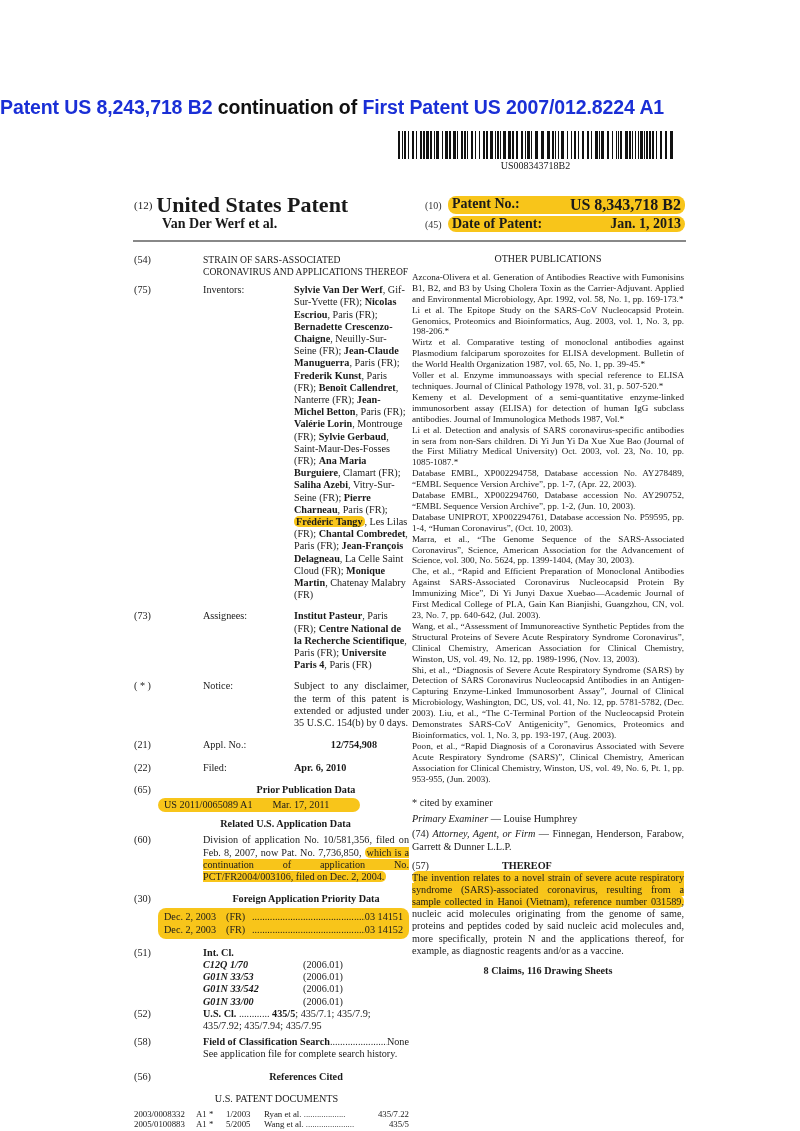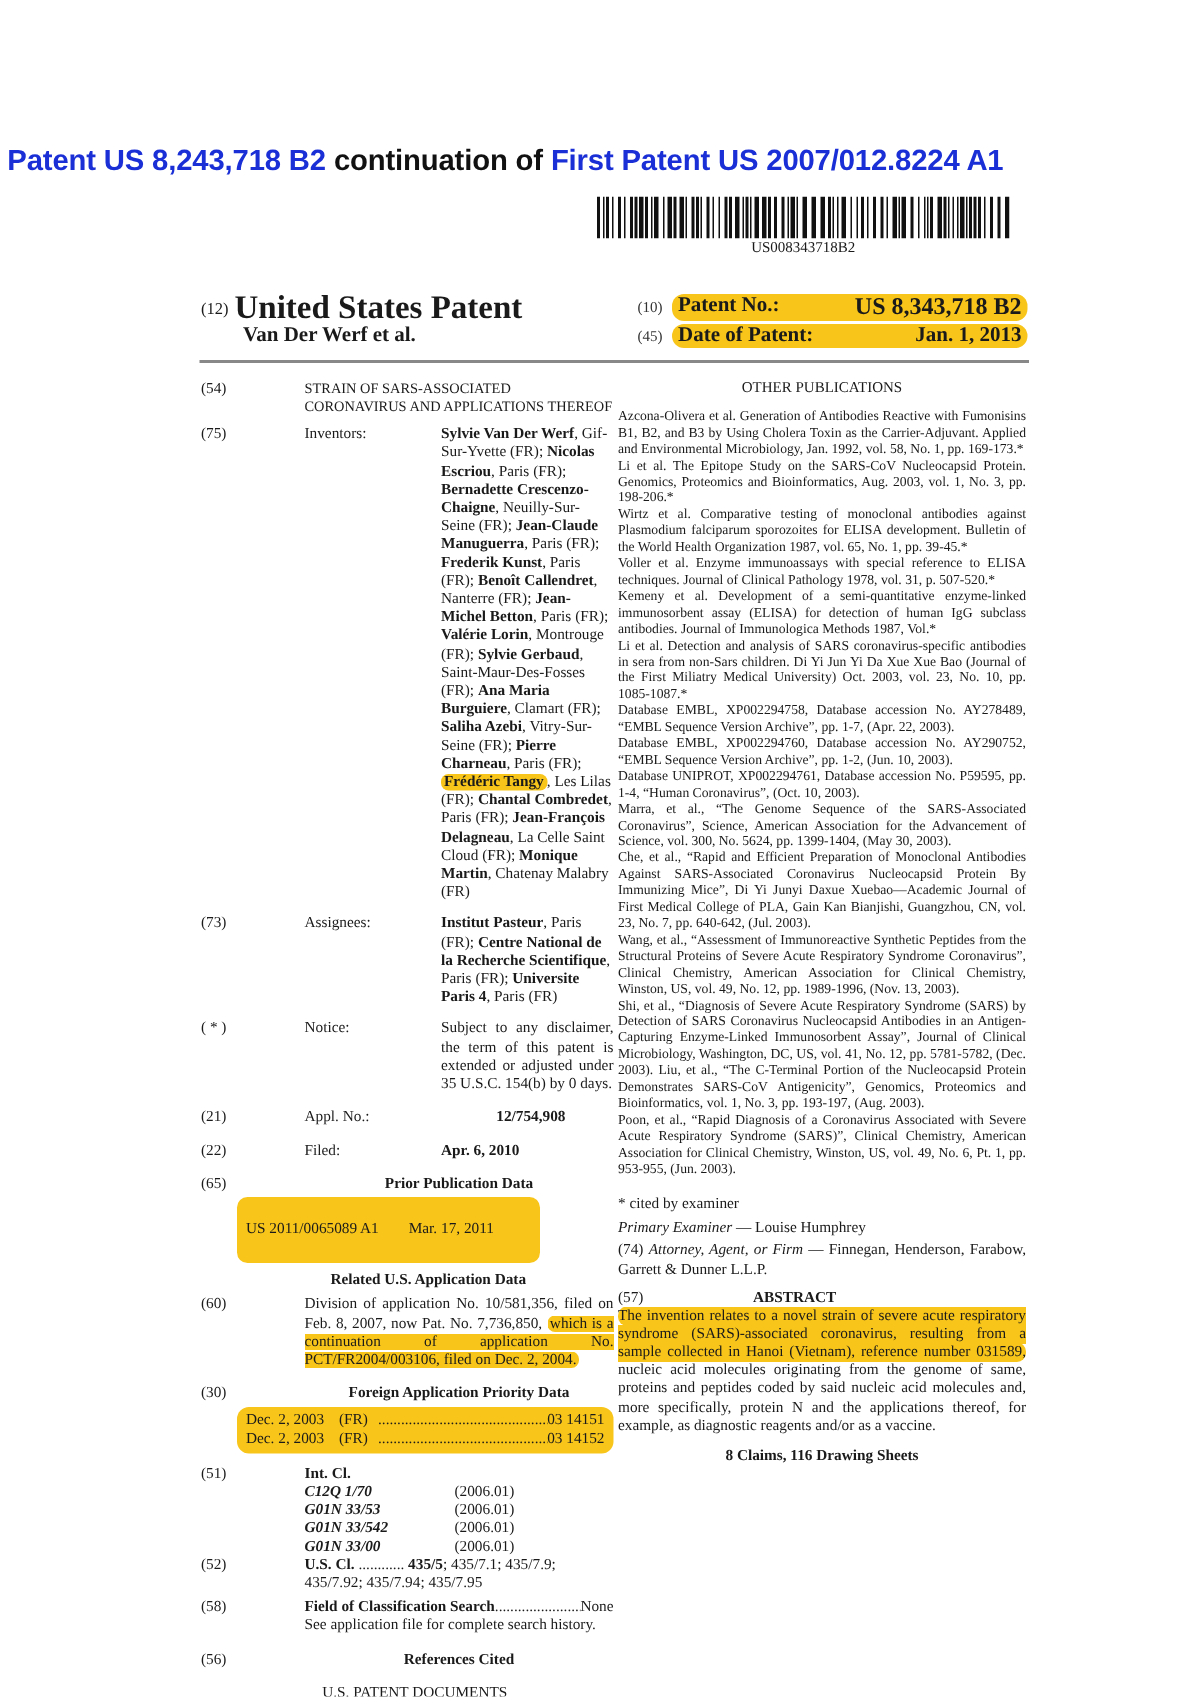--- a/index.html
+++ b/index.html
@@ -1,18 +1,18 @@
 <!DOCTYPE html>
 <html><head>
 <meta charset="utf-8">
 <style>
   html, body { margin: 0; padding: 0; background: #ffffff; }
   body { width: 800px; height: 1131px; position: relative; overflow: hidden;
          font-family: "Liberation Serif", serif; color: #1a1a1a; }
-  .banner { position: absolute; left: 0; top: 96px; width: 669px; text-align: right;
+  .banner { position: absolute; left: 0; top: 96px; width: 669px; text-align: left;
             font-family: "Liberation Sans", sans-serif; font-weight: bold; font-size: 19.5px; letter-spacing: -0.1px; }
   .banner .blue { color: #1a2fd6; }
   .banner .black { color: #111; }
   .barcode { position: absolute; left: 398px; top: 131px; width: 275px; height: 28px; }
   .barcode-num { position: absolute; left: 398px; top: 160px; width: 275px; text-align: center; font-size: 10px; }
   .hdr-left { position: absolute; left: 134px; top: 192px; }
   .hdr-left .code { font-size: 11px; vertical-align: 3px; margin-right: 4px; }
   .hdr-left .title { font-size: 22px; font-weight: bold; }
   .hdr-left .sub { font-size: 14px; font-weight: bold; margin-left: 28px; margin-top: -2px; }
   .hdr-right { position: absolute; left: 425px; top: 196px; width: 260px; font-size: 14px; }
@@ -24,21 +24,21 @@
   .rule { position: absolute; left: 133px; top: 240px; width: 553px; height: 2px; background: #888; }
   .col-left { position: absolute; left: 134px; top: 254px; width: 275px; font-size: 10.2px; line-height: 12.2px; }
   .col-right { position: absolute; left: 412px; top: 254px; width: 272px; font-size: 9.1px; line-height: 10.9px; text-align: justify; }
   .field { display: flex; margin-bottom: 7px; gap: 41px; }
   .field .num { width: 28px; flex: none; }
   .field .lbl { width: 50px; flex: none; }
   .field .body { flex: 1; }
   .title54 { font-weight: normal; font-size: 9.6px; line-height: 11.6px; }
   .i { font-style: italic; }
   .center-h { text-align: center; font-weight: bold; margin: 3px 0 4px 0; }
-  .hl-block { background: #f8c51a; border-radius: 7px; padding: 16px 6px; display: inline-block; }
+  .hl-block { background: #f8c51a; border-radius: 7px; padding: 1px 6px; display: inline-block; }
   .fp-row { display: flex; justify-content: space-between; padding: 0 6px; }
   .intcl { display: grid; grid-template-columns: 100px 70px; padding-left: 0; }
   .refs-table { font-size: 8.8px; line-height: 10.5px; }
   .refs-table .r { display: flex; }
   .refs-table .r span { white-space: pre; }
   .pub p { margin: 0; }
   .pub-h { text-align: center; font-size: 10px; margin-bottom: 7px; }
   .dotfill { flex: 1; overflow: hidden; white-space: nowrap; }
 </style>
 </head>
@@ -283,21 +283,21 @@
         <span>Wang et al.</span>
         <span class="dotfill"> ......................</span>
         <span>435/5</span>
       </div>
     </div>
 </div>
 
 <div class="col-right">
   <div class="pub-h">OTHER PUBLICATIONS</div>
   <div class="pub" id="pubs">
-      <p>Azcona-Olivera et al. Generation of Antibodies Reactive with Fumonisins B1, B2, and B3 by Using Cholera Toxin as the Carrier-Adjuvant. Applied and Environmental Microbiology, Jan. 1992, vol. 58, No. 1, pp. 169-173.*</p>
+      <p>Azcona-Olivera et al. Generation of Antibodies Reactive with Fumonisins B1, B2, and B3 by Using Cholera Toxin as the Carrier-Adjuvant. Applied and Environmental Microbiology, Apr. 1992, vol. 58, No. 1, pp. 169-173.*</p>
       <p>Li et al. The Epitope Study on the SARS-CoV Nucleocapsid Protein. Genomics, Proteomics and Bioinformatics, Aug. 2003, vol. 1, No. 3, pp. 198-206.*</p>
       <p>Wirtz et al. Comparative testing of monoclonal antibodies against Plasmodium falciparum sporozoites for ELISA development. Bulletin of the World Health Organization 1987, vol. 65, No. 1, pp. 39-45.*</p>
       <p>Voller et al. Enzyme immunoassays with special reference to ELISA techniques. Journal of Clinical Pathology 1978, vol. 31, p. 507-520.*</p>
       <p>Kemeny et al. Development of a semi-quantitative enzyme-linked immunosorbent assay (ELISA) for detection of human IgG subclass antibodies. Journal of Immunologica Methods 1987, Vol.*</p>
       <p>Li et al. Detection and analysis of SARS coronavirus-specific antibodies in sera from non-Sars children. Di Yi Jun Yi Da Xue Xue Bao (Journal of the First Miliatry Medical University) Oct. 2003, vol. 23, No. 10, pp. 1085-1087.*</p>
       <p>Database EMBL, XP002294758, Database accession No. AY278489, “EMBL Sequence Version Archive”, pp. 1-7, (Apr. 22, 2003).</p>
       <p>Database EMBL, XP002294760, Database accession No. AY290752, “EMBL Sequence Version Archive”, pp. 1-2, (Jun. 10, 2003).</p>
       <p>Database UNIPROT, XP002294761, Database accession No. P59595, pp. 1-4, “Human Coronavirus”, (Oct. 10, 2003).</p>
       <p>Marra, et al., “The Genome Sequence of the SARS-Associated Coronavirus”, Science, American Association for the Advancement of Science, vol. 300, No. 5624, pp. 1399-1404, (May 30, 2003).</p>
       <p>Che, et al., “Rapid and Efficient Preparation of Monoclonal Antibodies Against SARS-Associated Coronavirus Nucleocapsid Protein By Immunizing Mice”, Di Yi Junyi Daxue Xuebao—Academic Journal of First Medical College of PLA, Gain Kan Bianjishi, Guangzhou, CN, vol. 23, No. 7, pp. 640-642, (Jul. 2003).</p>
@@ -305,17 +305,17 @@
       <p>Shi, et al., “Diagnosis of Severe Acute Respiratory Syndrome (SARS) by Detection of SARS Coronavirus Nucleocapsid Antibodies in an Antigen-Capturing Enzyme-Linked Immunosorbent Assay”, Journal of Clinical Microbiology, Washington, DC, US, vol. 41, No. 12, pp. 5781-5782, (Dec. 2003). Liu, et al., “The C-Terminal Portion of the Nucleocapsid Protein Demonstrates SARS-CoV Antigenicity”, Genomics, Proteomics and Bioinformatics, vol. 1, No. 3, pp. 193-197, (Aug. 2003).</p>
       <p>Poon, et al., “Rapid Diagnosis of a Coronavirus Associated with Severe Acute Respiratory Syndrome (SARS)”, Clinical Chemistry, American Association for Clinical Chemistry, Winston, US, vol. 49, No. 6, Pt. 1, pp. 953-955, (Jun. 2003).</p>
     </div>
 
   <div style="margin-top:13px;font-size:10.2px">* cited by examiner</div>
   <div style="margin-top:6px;font-size:10.2px"><i>Primary Examiner</i><span> — Louise Humphrey</span></div>
   <div style="margin-top:3px;font-size:10.2px;line-height:12.2px"><span>(74) </span><i>Attorney, Agent, or Firm</i><span> — Finnegan, Henderson, Farabow, Garrett &amp; Dunner L.L.P.</span></div>
 
   <div style="margin-top:8px;display:flex;font-size:10.2px">
     <span style="width:90px">(57)</span>
-    <b>ABSTRACT</b>
+    <b>THEREOF</b>
   </div>
   <div style="font-size:10.2px;line-height:12.2px;text-align:justify"><span class="hl" style="border-radius:6px;padding:1px 0">The invention relates to a novel strain of severe acute respiratory syndrome (SARS)-associated coronavirus, resulting from a sample collected in Hanoi (Vietnam), reference number 031589,</span><span> nucleic acid molecules originating from the genome of same, proteins and peptides coded by said nucleic acid molecules and, more specifically, protein N and the applications thereof, for example, as diagnostic reagents and/or as a vaccine.</span></div>
   <div style="text-align:center;font-weight:bold;font-size:10.2px;margin-top:9px">8 Claims, 116 Drawing Sheets</div>
 </div>
 
 </body></html>

